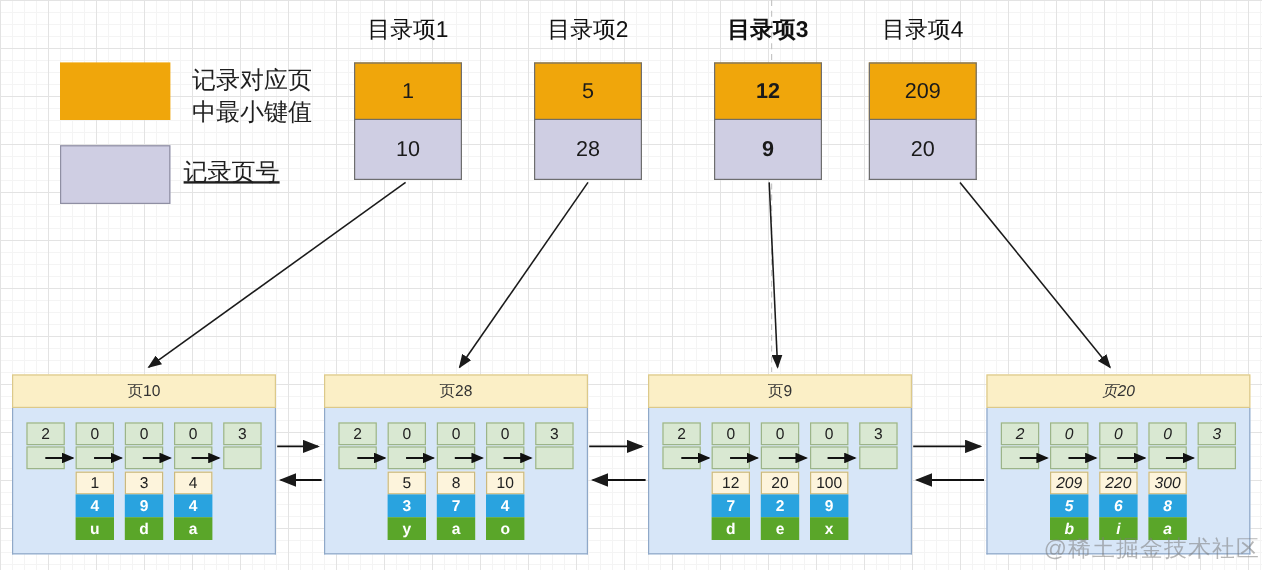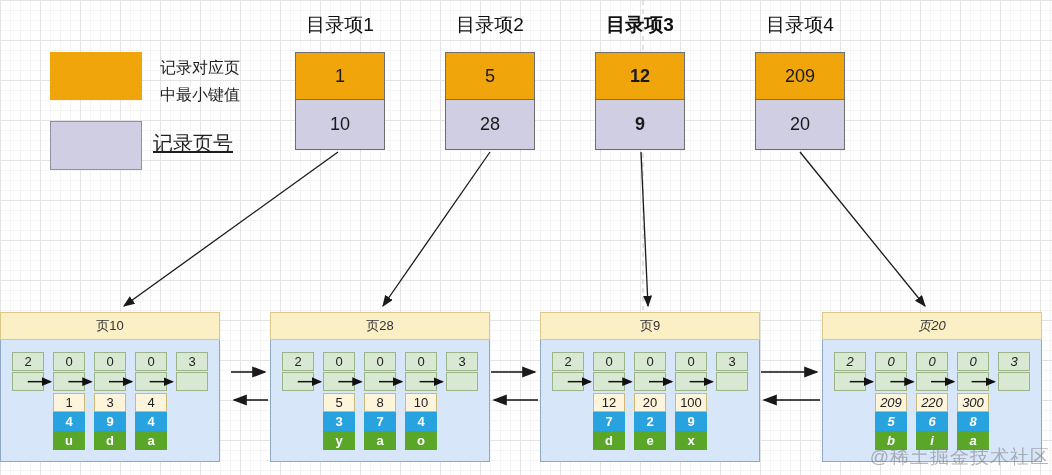--- a/index.html
+++ b/index.html
@@ -15,21 +15,21 @@
     background-size:40px 40px,40px 40px,10px 10px,10px 10px;
   }
   .layer{position:absolute;left:0;top:0;pointer-events:none;}
   .under{z-index:1;}
   .over{z-index:4;}
   .box{position:absolute;z-index:2;box-sizing:border-box;}
 
   
   .legend-swatch-key{left:50px;top:52px;width:92px;height:48px;background:#F0A60B;}
   .legend-swatch-page{left:50px;top:121px;width:92px;height:49px;background:#CFCEE3;border:1px solid #8f8fa3;}
-  .legend-text{left:160px;top:54px;font-size:16px;line-height:27px;color:#1f1f1f;white-space:nowrap;}
+  .legend-text{left:160px;top:54px;font-size:20px;line-height:27px;color:#1f1f1f;white-space:nowrap;}
   .legend-text2{left:153px;top:130px;font-size:20px;color:#1f1f1f;white-space:nowrap;text-decoration:underline;}
 
   
   .dir{width:114px;top:52px;}
   .dir-label{position:absolute;top:-40px;left:0;width:90px;text-align:center;font-size:19px;color:#111;white-space:nowrap;}
   .dir-key{box-sizing:border-box;width:90px;height:48px;background:#F0A60B;border:1px solid #6e6e6e;
     display:flex;align-items:center;justify-content:center;font-size:18px;color:#1a1a1a;}
   .dir-page{box-sizing:border-box;width:90px;height:50px;background:#CFCEE3;border:1px solid #6e6e6e;border-top:none;
     display:flex;align-items:center;justify-content:center;font-size:18px;color:#1a1a1a;}
 
@@ -79,27 +79,27 @@
   <div class="box dir" style="left:445px;">
     <div class="dir-label">目录项2</div>
     <div class="dir-key">5</div>
     <div class="dir-page">28</div>
   </div>
   <div class="box dir" style="left:595px;font-weight:bold;">
     <div class="dir-label">目录项3</div>
     <div class="dir-key">12</div>
     <div class="dir-page">9</div>
   </div>
-  <div class="box dir" style="left:755px;">
+  <div class="box dir" style="left:724px;">
     <div class="dir-label">目录项4</div>
     <div class="dir-key">209</div>
     <div class="dir-page">20</div>
   </div>
 
-  <div class="box page" style="left:0;">
+  <div class="box page" style="left:10px;">
     <div class="page-header">页10</div>
     <div class="page-body">
       <div class="slot sx0">
           <div class="slot-cell">2</div>
           <div class="slot-cell"></div>
         </div>
       <div class="slot sx1">
           <div class="slot-cell">0</div>
           <div class="slot-cell"></div>
         </div>

